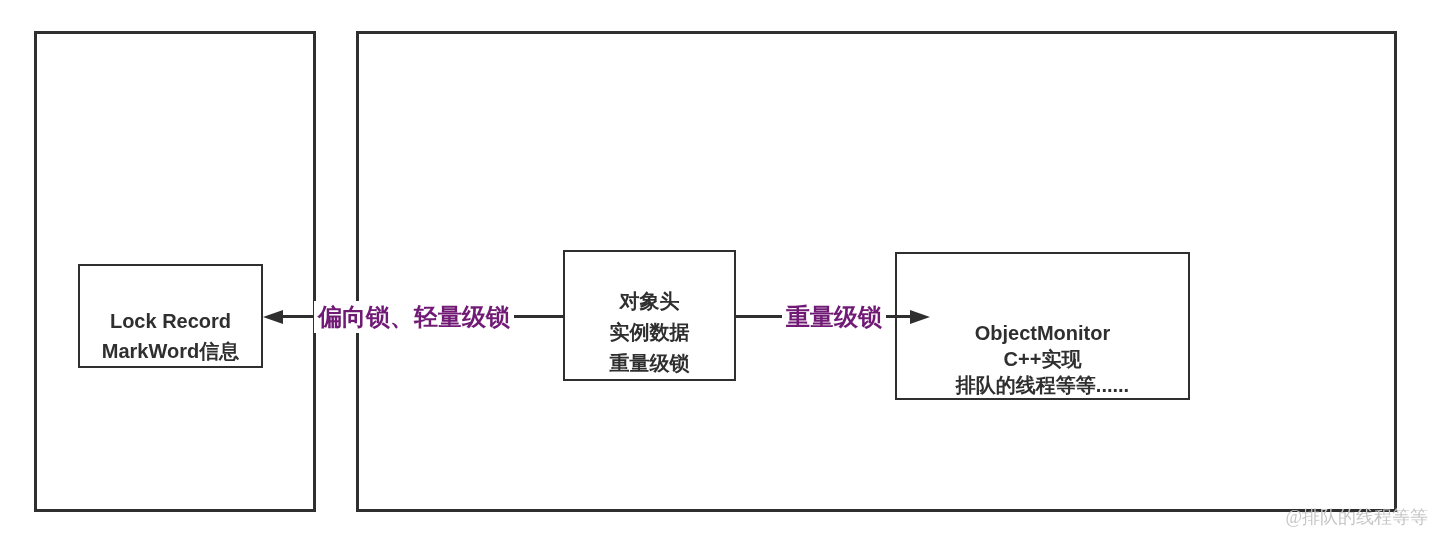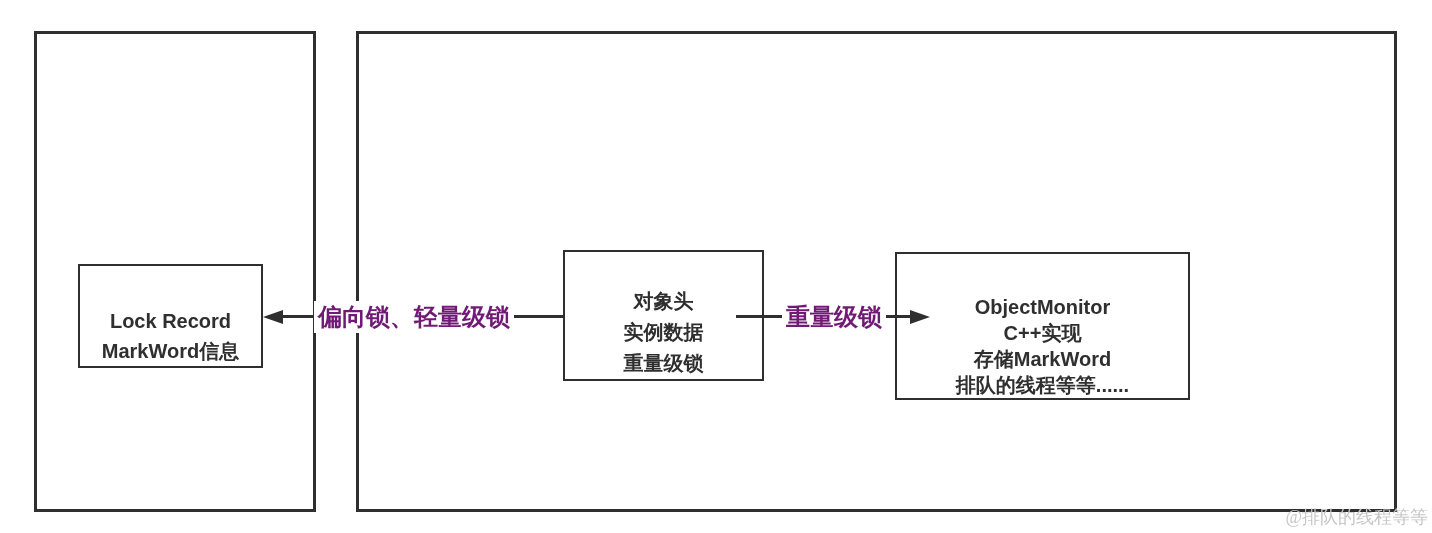--- a/index.html
+++ b/index.html
@@ -33,21 +33,21 @@
     flex-direction: column;
     justify-content: flex-end;
     align-items: center;
     text-align: center;
     font-weight: bold;
     font-size: 20px;
     color: #2f2f2f;
     white-space: nowrap;
   }
   .node-lock-record    { left: 78px;  top: 264px; width: 185px; height: 104px; line-height: 30px; }
-  .node-object-layout  { left: 563px; top: 250px; width: 201px; height: 131px; line-height: 31px; }
+  .node-object-layout  { left: 563px; top: 250px; width: 173px; height: 131px; line-height: 31px; }
   .node-object-monitor { left: 895px; top: 252px; width: 295px; height: 148px; line-height: 26px; }
 
   .arrow-line {
     position: absolute;
     height: 3px;
     background: #2f2f2f;
   }
   .line-biased    { left: 281px; top: 315px; width: 282px; }
   .line-heavy     { left: 736px; top: 315px; width: 176px; }
 
@@ -108,21 +108,20 @@
 
 <div class="node node-object-layout">
   <div>对象头</div>
   <div>实例数据</div>
   <div>重量级锁</div>
 </div>
 
 <div class="node node-object-monitor">
   <div>ObjectMonitor</div>
   <div>C++实现</div>
-  <div>存储MarkWord</div>
   <div>排队的线程等等......</div>
 </div>
 
 <div class="arrow-line line-biased"></div>
 <div class="arrowhead head-left"></div>
 <div class="arrow-label label-biased">偏向锁、轻量级锁</div>
 
 <div class="arrow-line line-heavy"></div>
 <div class="arrowhead head-right"></div>
 <div class="arrow-label label-heavy">重量级锁</div>

